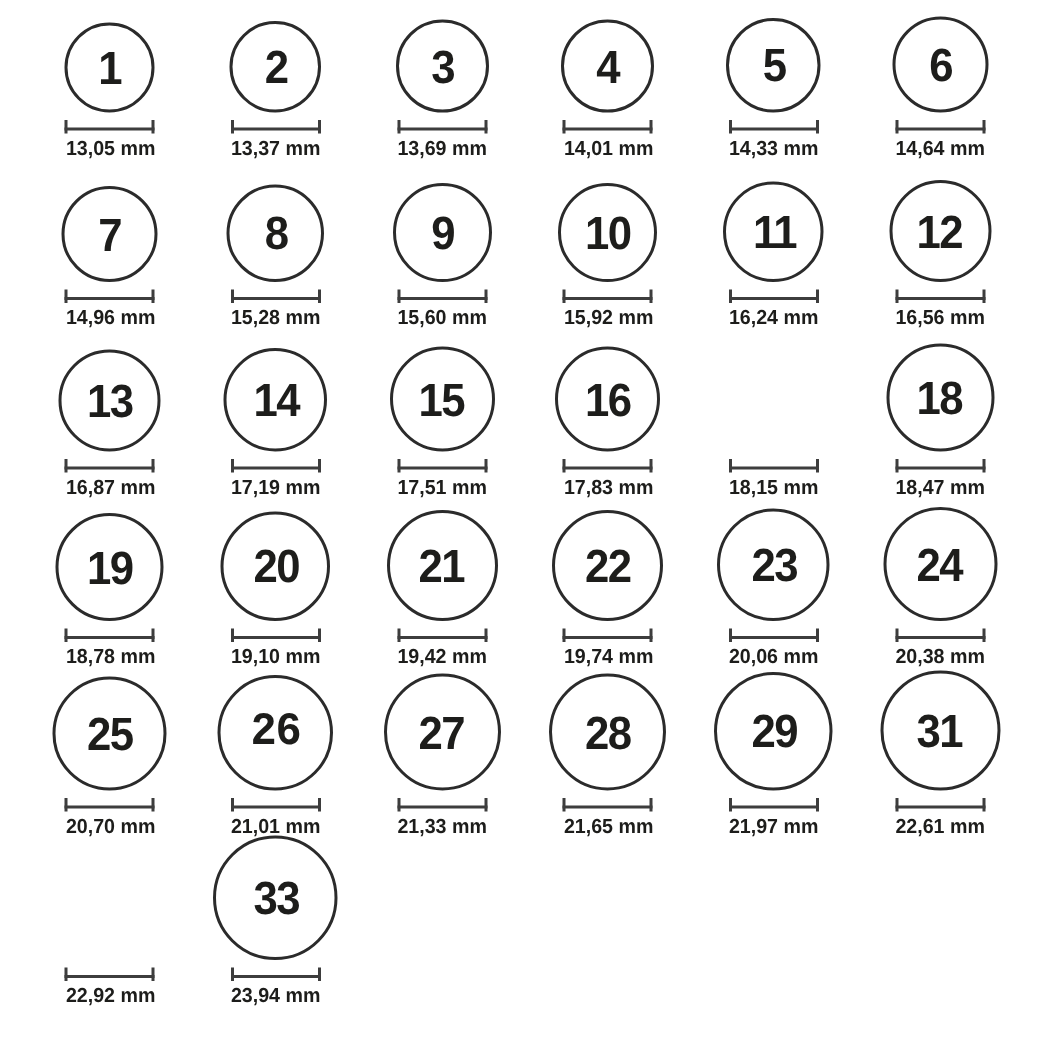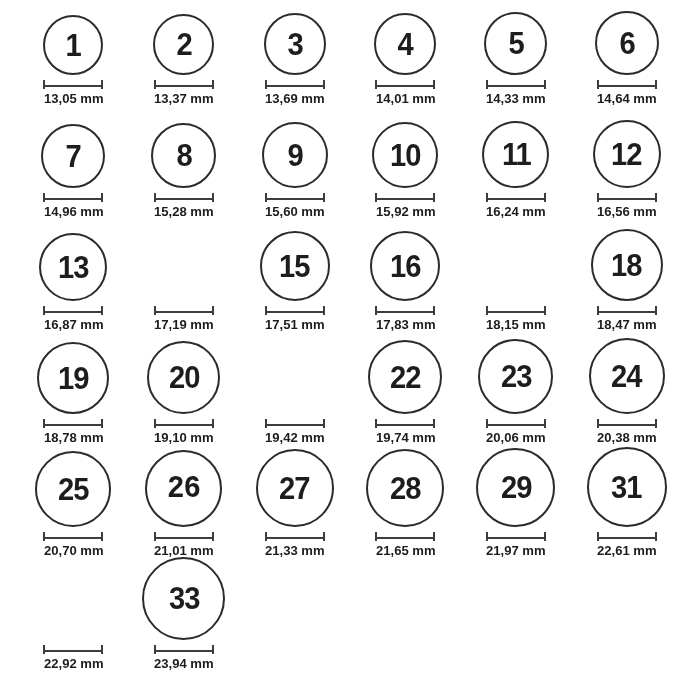--- a/index.html
+++ b/index.html
@@ -213,20 +213,23 @@
         <span class="ring-number">13</span>
       </div>
       <div class="measure">
         <span class="hline"></span>
         <span class="tick left"></span>
         <span class="tick right"></span>
       </div>
       <div class="diameter-label">16,87 mm</div>
     </div>
     <div class="cell">
+      <div class="ring-circle" style="width: 69px; height: 69px;">
+        <span class="ring-number">14</span>
+      </div>
       <div class="measure">
         <span class="hline"></span>
         <span class="tick left"></span>
         <span class="tick right"></span>
       </div>
       <div class="diameter-label">17,19 mm</div>
     </div>
     <div class="cell">
       <div class="ring-circle" style="width: 70px; height: 70px; text-align: center;">
         <span class="ring-number">15</span>
@@ -284,20 +287,23 @@
         <span class="ring-number">20</span>
       </div>
       <div class="measure">
         <span class="hline"></span>
         <span class="tick left"></span>
         <span class="tick right"></span>
       </div>
       <div class="diameter-label">19,10 mm</div>
     </div>
     <div class="cell">
+      <div class="ring-circle" style="width: 74px; height: 74px;">
+        <span class="ring-number">21</span>
+      </div>
       <div class="measure">
         <span class="hline"></span>
         <span class="tick left"></span>
         <span class="tick right"></span>
       </div>
       <div class="diameter-label">19,42 mm</div>
     </div>
     <div class="cell">
       <div class="ring-circle" style="width: 74px; height: 74px;">
         <span class="ring-number">22</span>

